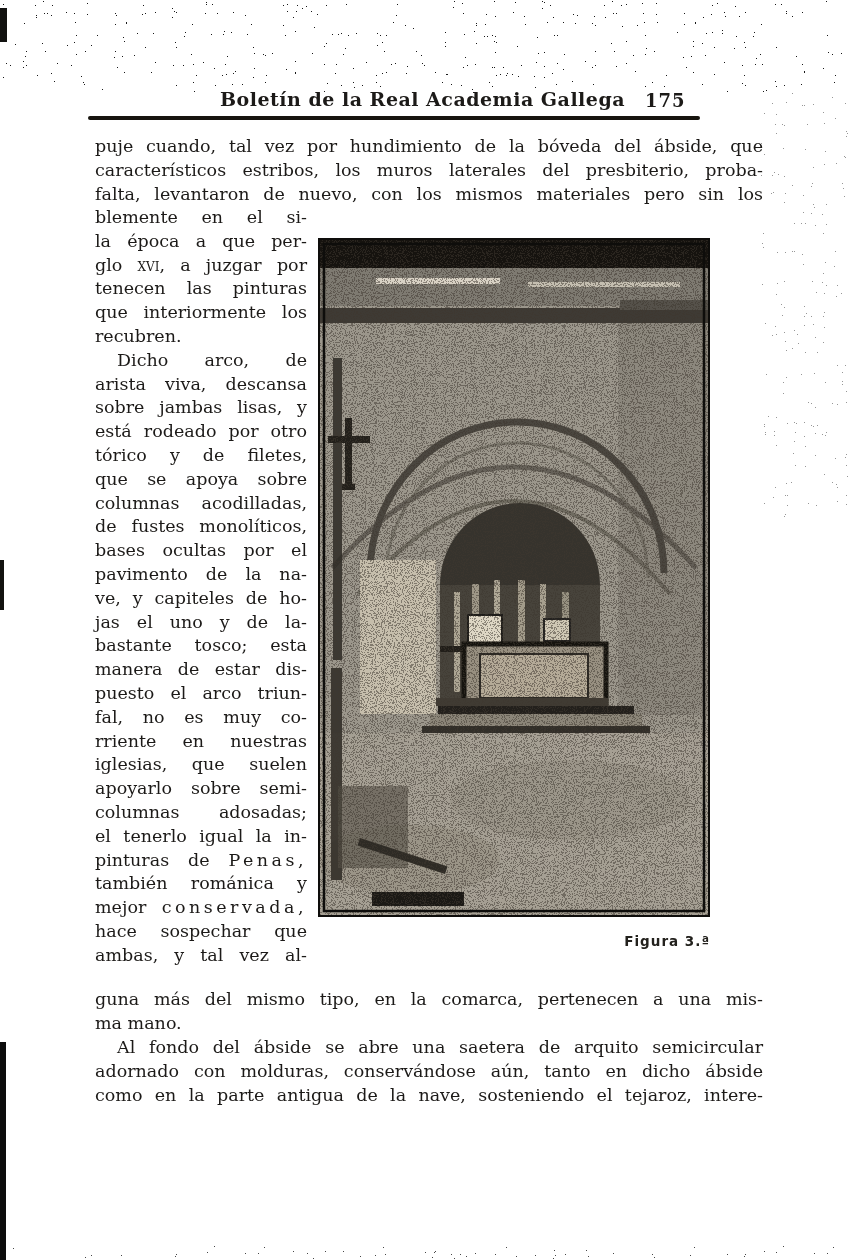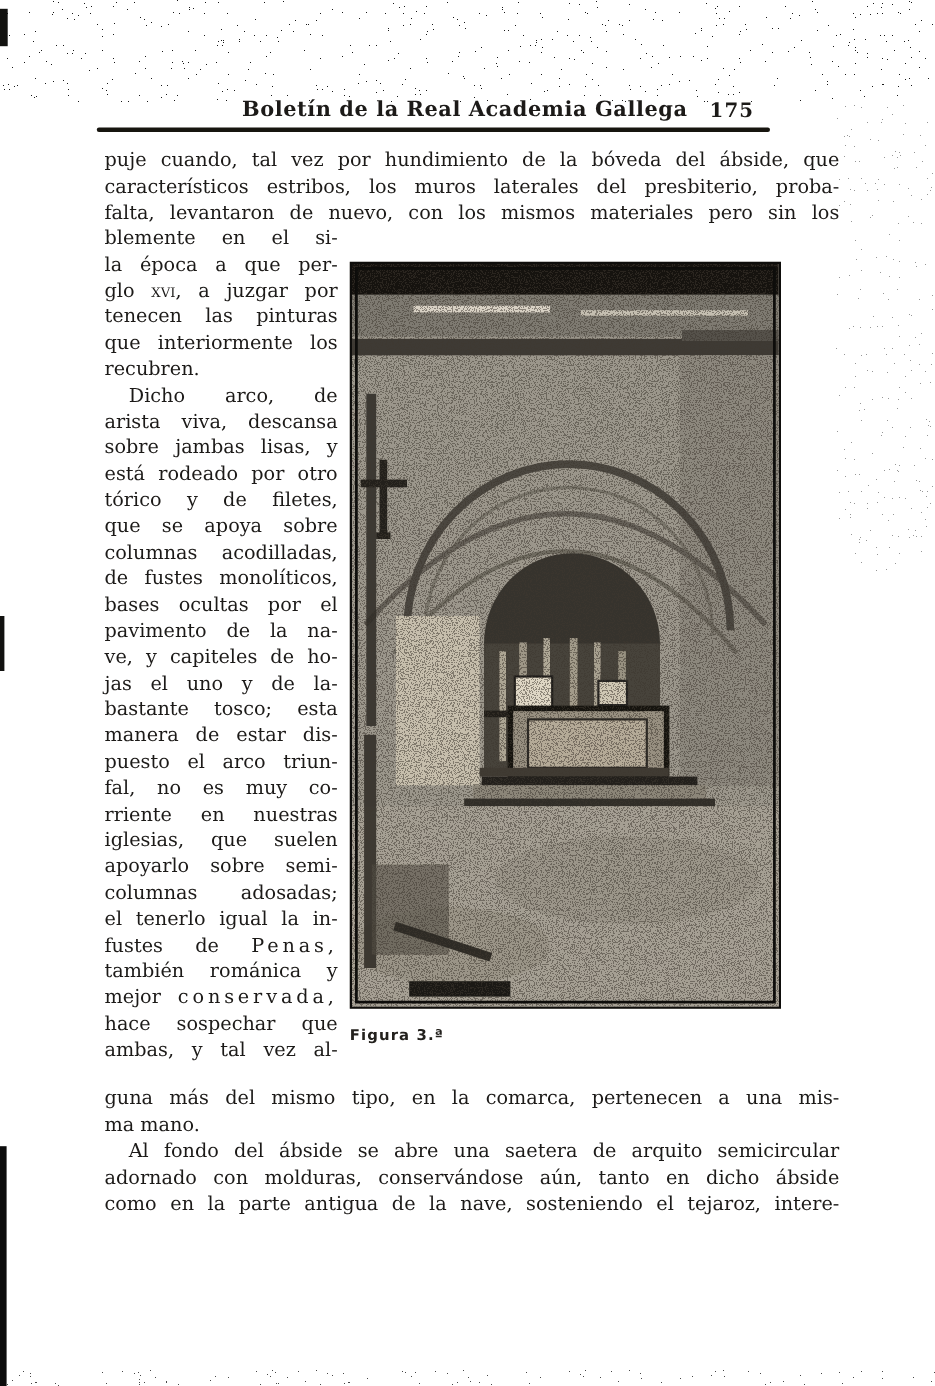--- a/index.html
+++ b/index.html
@@ -33,21 +33,21 @@
   .line.ind{text-indent:22px;}
   .spaced{letter-spacing:3.5px;}
   .smallcaps{font-variant:small-caps;}
 
   .figure{
     position:absolute;left:318px;top:238px;width:392px;height:679px;
     border:2px solid #0e0d0b;box-sizing:border-box;background:#a8a298;
   }
   .figure svg{display:block;width:100%;height:100%;}
   .fig-caption{
-    position:absolute;top:933px;left:318px;width:392px;text-align:left;
+    position:absolute;top:933px;left:318px;width:392px;text-align:right;
     font-family:"DejaVu Sans","Liberation Sans",sans-serif;
     font-size:13.5px;font-weight:bold;letter-spacing:1px;color:#23211d;
   }
 </style>
 </head>
 <body>
 
 <div class="page">
 
   <svg class="noise-layer" xmlns="http://www.w3.org/2000/svg" width="850" height="1260">
@@ -109,21 +109,21 @@
       <div class="line">jas el uno y de la-</div>
       <div class="line">bastante tosco; esta</div>
       <div class="line">manera de estar dis-</div>
       <div class="line">puesto el arco triun-</div>
       <div class="line">fal, no es muy co-</div>
       <div class="line">rriente en nuestras</div>
       <div class="line">iglesias, que suelen</div>
       <div class="line">apoyarlo sobre semi-</div>
       <div class="line">columnas adosadas;</div>
       <div class="line">el tenerlo igual la in-</div>
-      <div class="line"><span>fustes de </span><span class="spaced">Penas,</span></div>
+      <div class="line"><span>pinturas de </span><span class="spaced">Penas,</span></div>
       <div class="line">también románica y</div>
       <div class="line"><span>mejor </span><span class="spaced">conservada,</span></div>
       <div class="line">hace sospechar que</div>
       <div class="line">ambas, y tal vez al-</div>
     </div>
 
     <div class="figure">
       <svg viewBox="0 0 388 675" preserveAspectRatio="none" xmlns="http://www.w3.org/2000/svg">
         <defs>
           <filter id="f-half" x="0" y="0" width="100%" height="100%">

